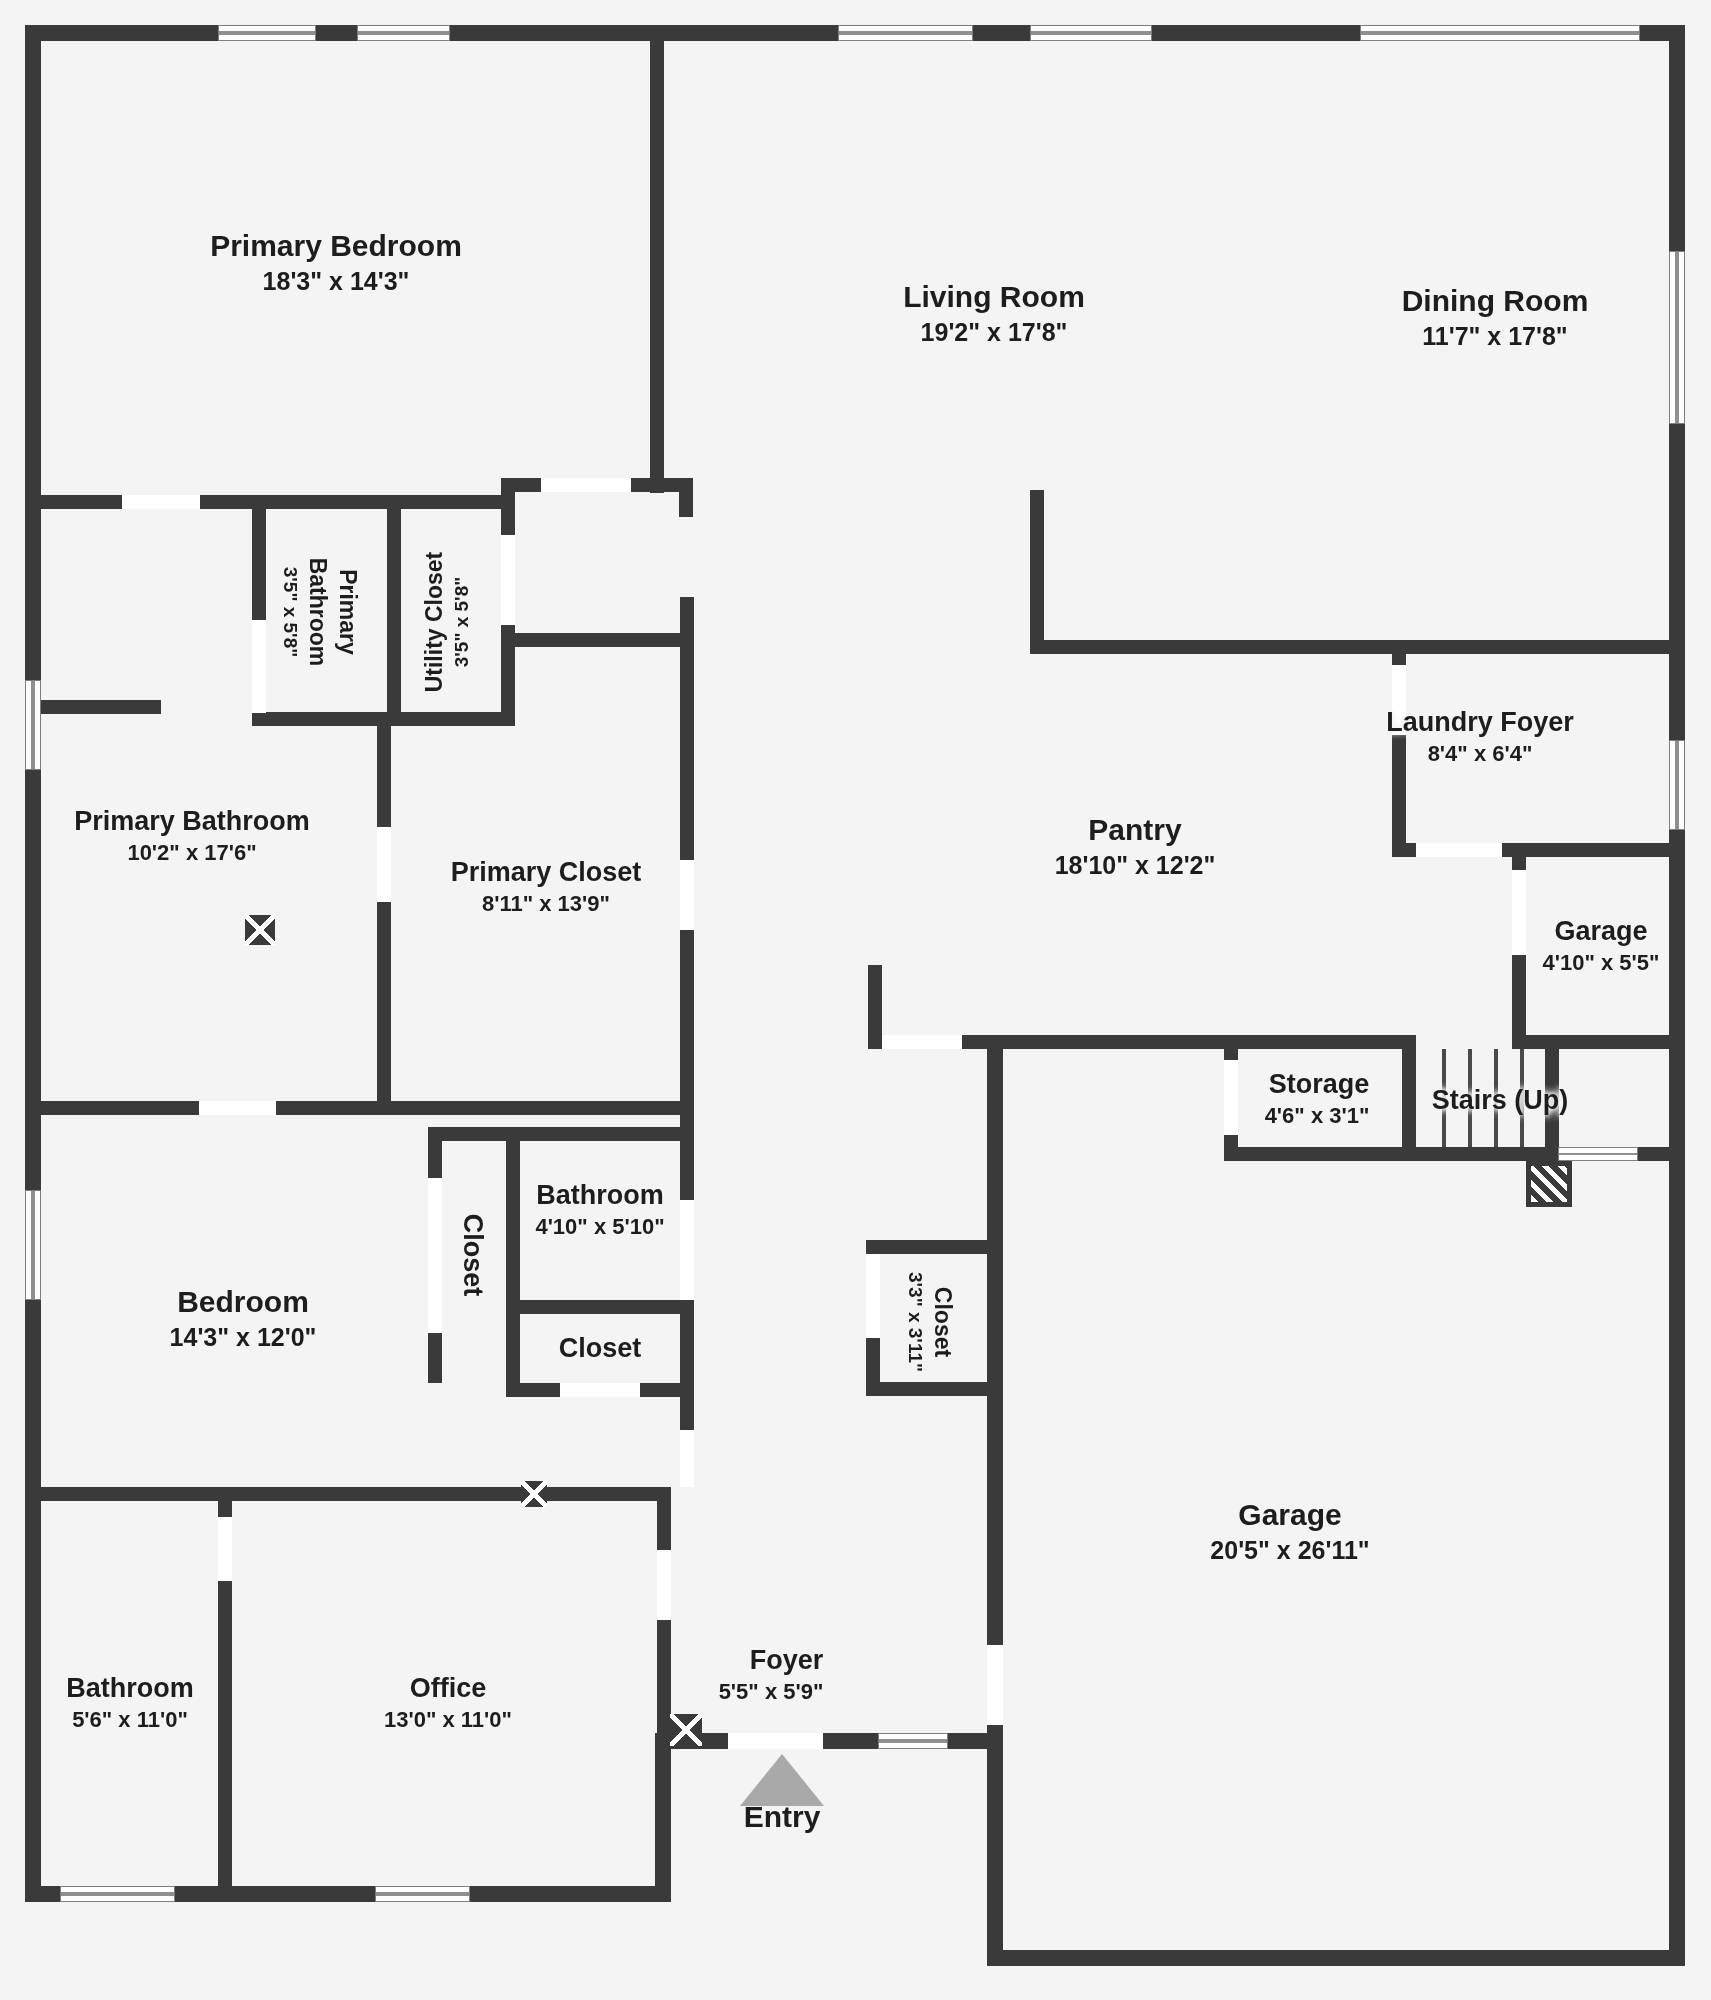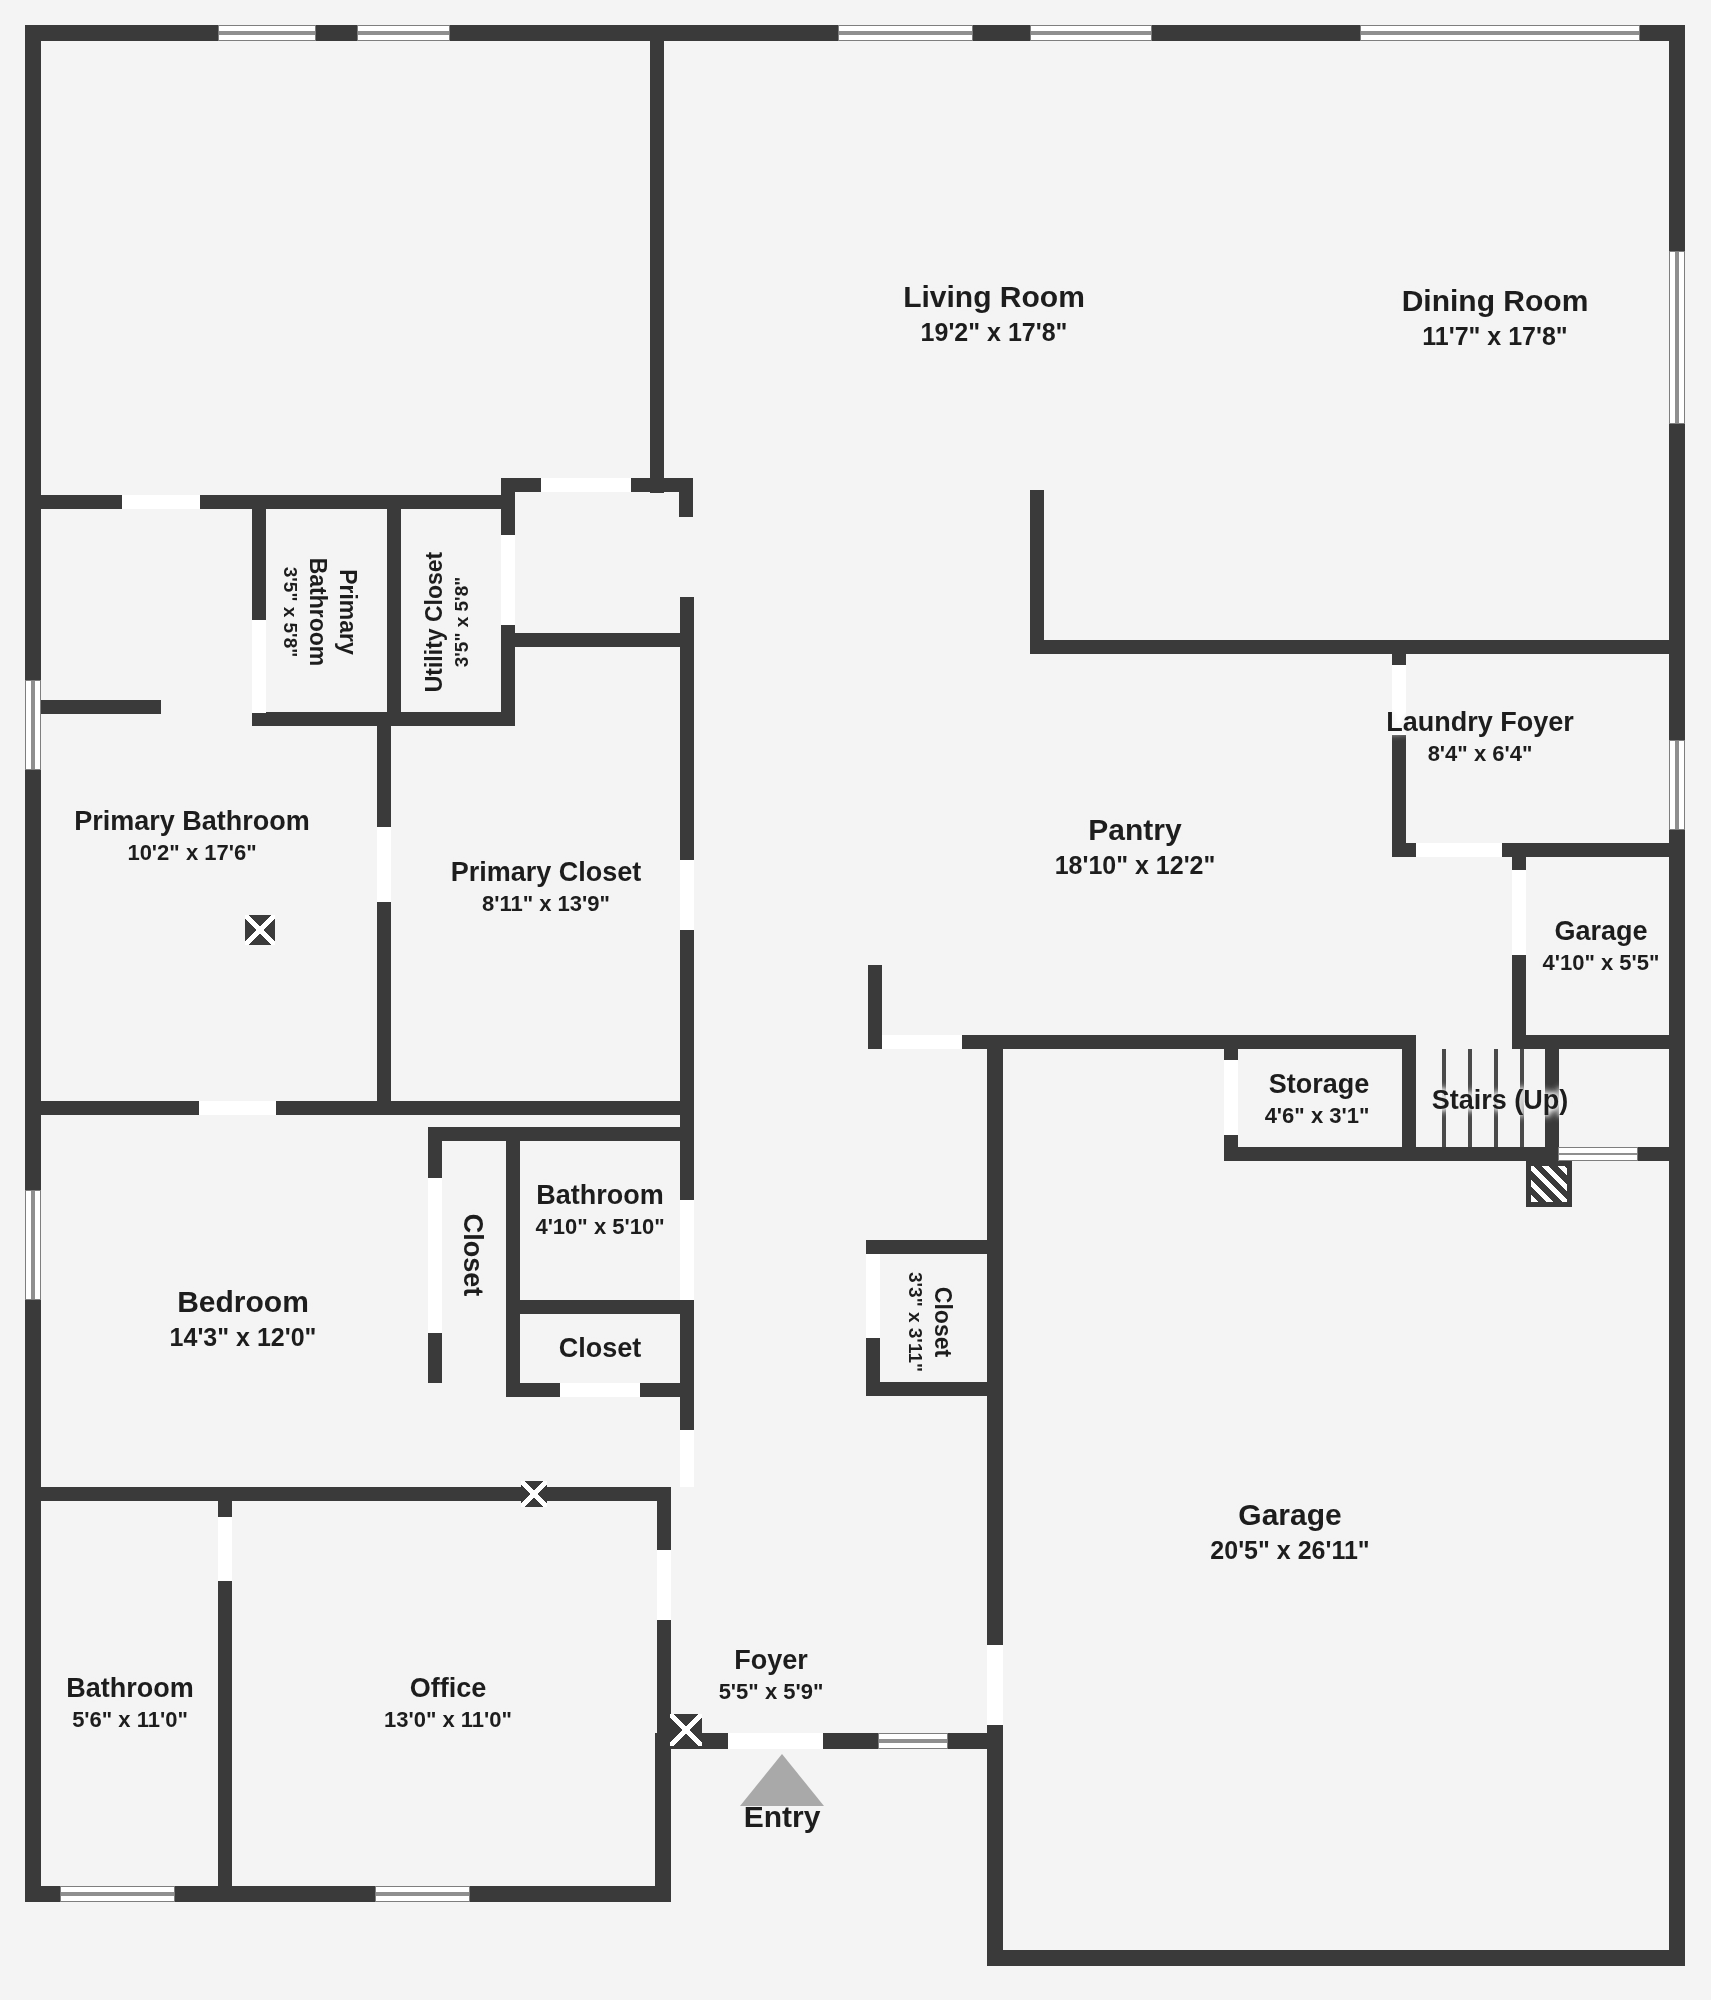--- a/index.html
+++ b/index.html
@@ -142,20 +142,24 @@
     <div class="door" style="left: 882px; top: 1035px; width: 80px; height: 14px;"></div>
     <div class="door" style="left: 866px; top: 1254px; width: 14px; height: 84px;"></div>
     <div class="door" style="left: 1224px; top: 1060px; width: 14px; height: 75px;"></div>
     <div class="door" style="left: 1416px; top: 843px; width: 86px; height: 14px;"></div>
     <div class="door" style="left: 1392px; top: 665px; width: 14px; height: 70px;"></div>
     <div class="door" style="left: 1512px; top: 870px; width: 14px; height: 85px;"></div>
     <div class="post-x" style="left: 245px; top: 915px; width: 30px; height: 30px;"></div>
     <div class="post-x" style="left: 521px; top: 1481px; width: 26px; height: 26px;"></div>
     <div class="post-x" style="left: 670px; top: 1714px; width: 32px; height: 32px;"></div>
     <div class="hatch" style="left: 1526px; top: 1161px; width: 46px; height: 46px;"></div>
+    <div class="room-label lg" style="left: 336px; top: 262px; transform: translate(-50%, -50%);">
+      <div class="room-name">Primary Bedroom</div>
+      <div class="room-dims">18'3" x 14'3"</div>
+    </div>
     <div class="room-label lg" style="left: 994px; top: 313px; transform: translate(-50%, -50%);">
       <div class="room-name">Living Room</div>
       <div class="room-dims">19'2" x 17'8"</div>
     </div>
     <div class="room-label lg" style="left: 1495px; top: 317px; transform: translate(-50%, -50%);">
       <div class="room-name">Dining Room</div>
       <div class="room-dims">11'7" x 17'8"</div>
     </div>
     <div class="room-label sm wrap" style="left: 320px; top: 612px; width: 170px; transform: translate(-50%, -50%) rotate(90deg);">
       <div class="room-name">Primary Bathroom</div>
@@ -215,17 +219,17 @@
       <div class="room-dims">20'5" x 26'11"</div>
     </div>
     <div class="room-label md" style="left: 130px; top: 1703px; transform: translate(-50%, -50%);">
       <div class="room-name">Bathroom</div>
       <div class="room-dims">5'6" x 11'0"</div>
     </div>
     <div class="room-label md" style="left: 448px; top: 1703px; transform: translate(-50%, -50%);">
       <div class="room-name">Office</div>
       <div class="room-dims">13'0" x 11'0"</div>
     </div>
-    <div class="room-label md" style="left: 771px; top: 1675px; transform: translate(-50%, -50%);">
+    <div class="room-label md" style="left: 771px; top: 1675px; transform: translate(-50%, -50%); text-align: right;">
       <div class="room-name">Foyer</div>
       <div class="room-dims">5'5" x 5'9"</div>
     </div>
   </div>
 
 </body></html>

